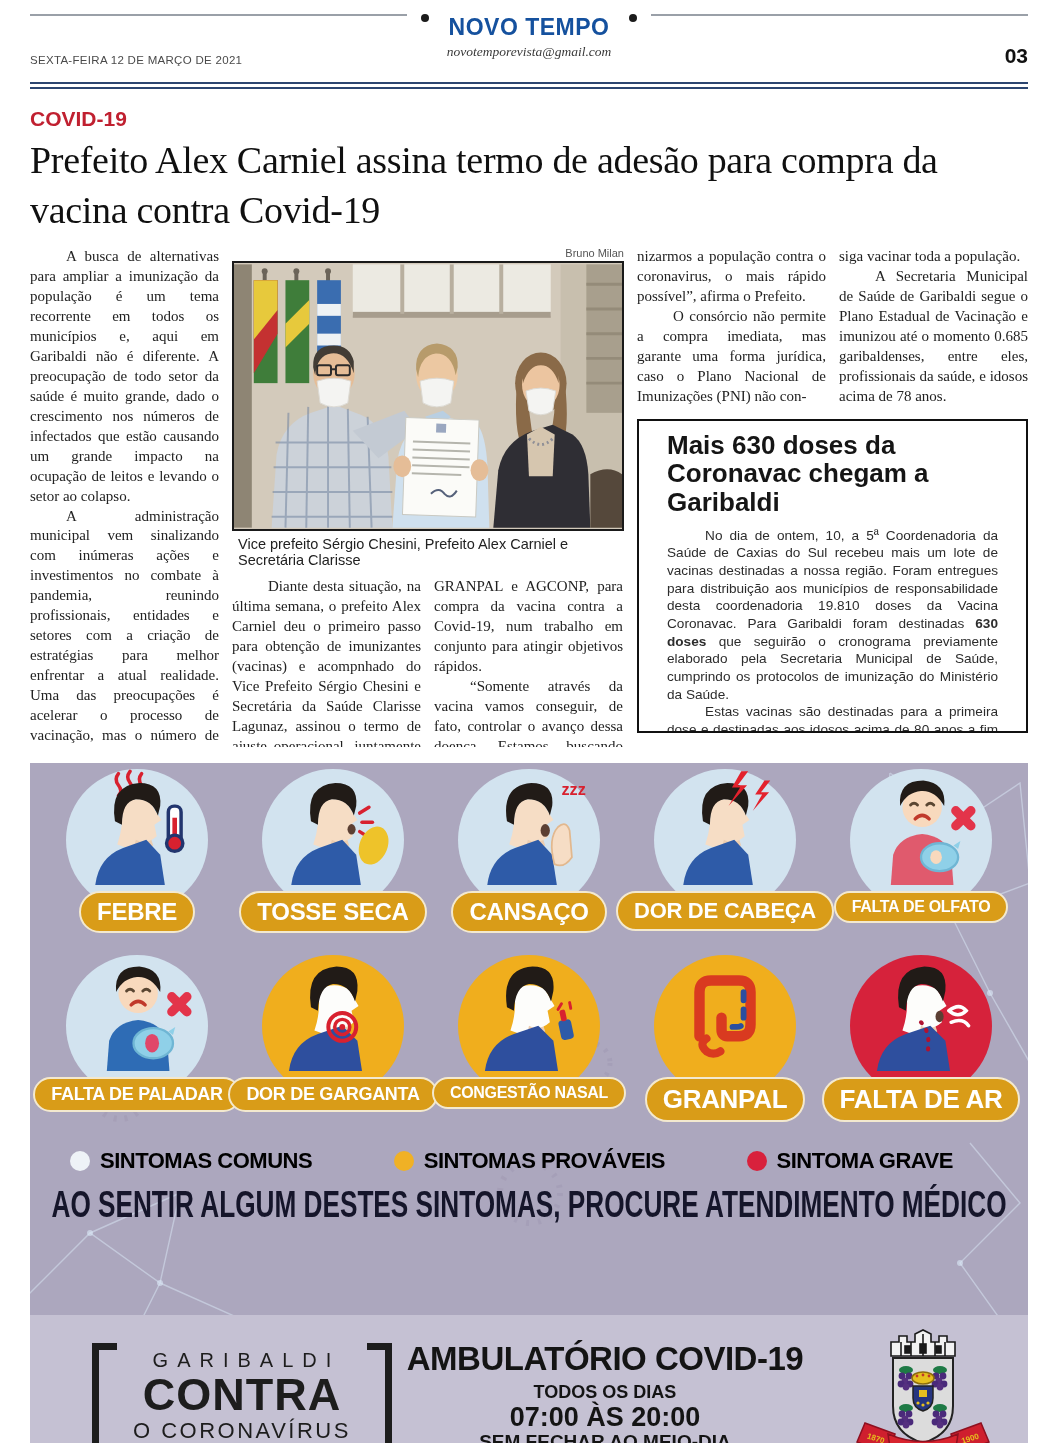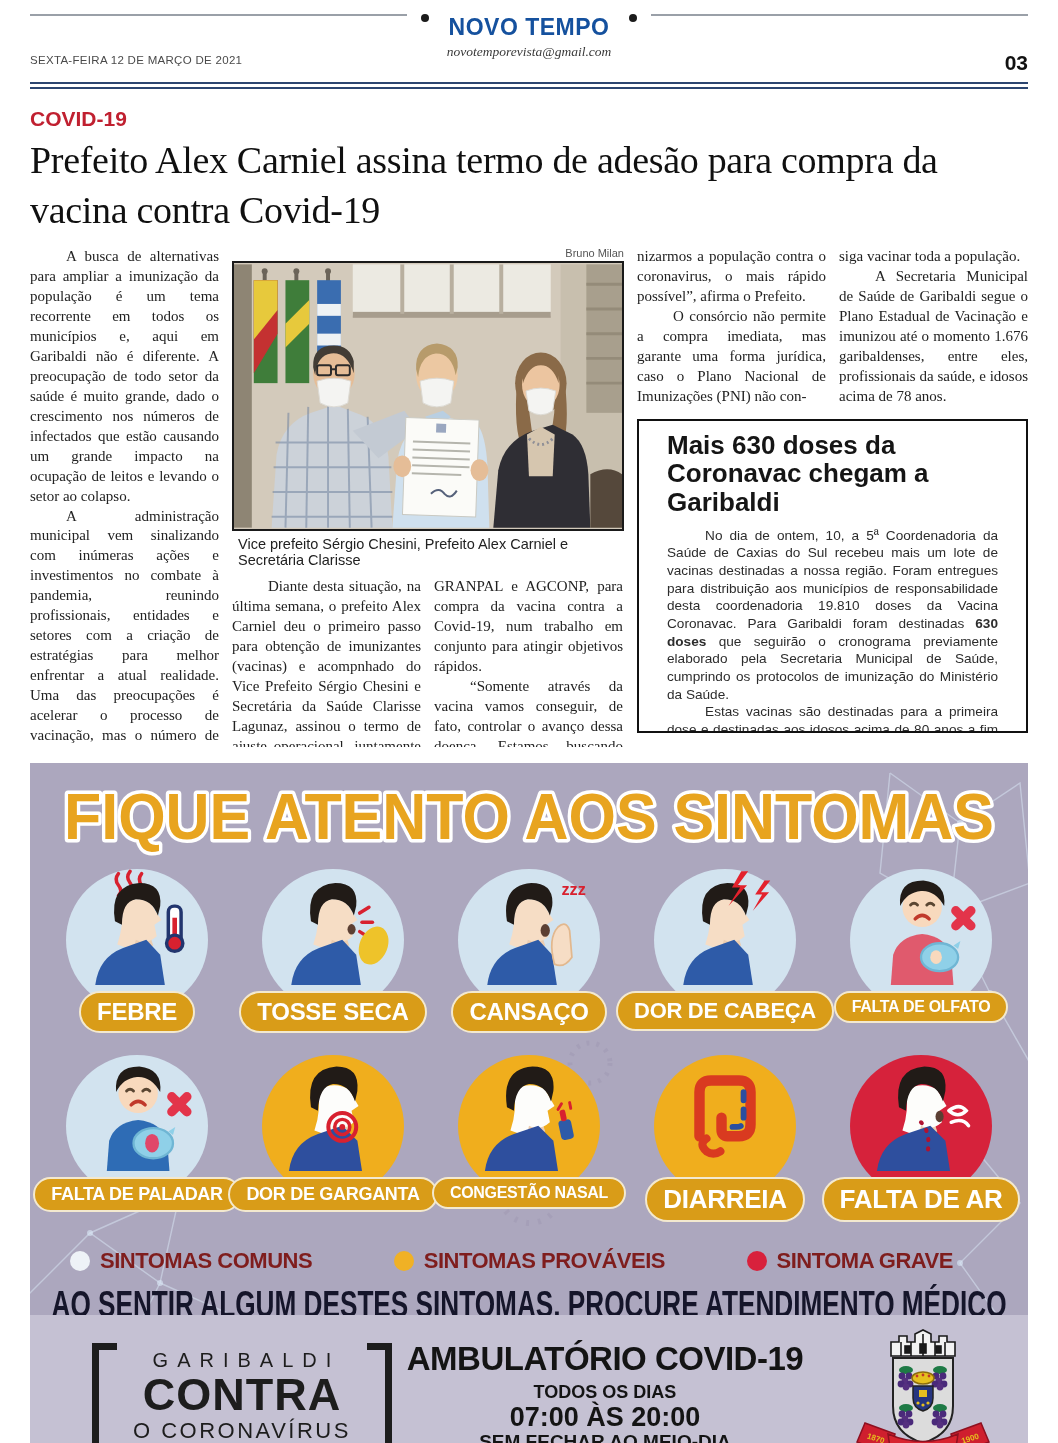--- a/index.html
+++ b/index.html
@@ -8,21 +8,21 @@
 
   
   .masthead{position:relative;margin:14px 30px 0;height:62px;}
   .mh-row{display:flex;align-items:flex-start;}
   .mh-line{flex:1;height:2px;background:#9aa0a8;}
   .mh-dot{width:8px;height:8px;border-radius:50%;background:#1b1b1b;margin:0 14px;}
   .mh-title{font-size:23px;font-weight:bold;color:#15519e;letter-spacing:.5px;margin:0 6px;}
   .mh-email{text-align:center;font-family:"Liberation Serif",serif;font-style:italic;
             font-size:13.5px;color:#3a3a3a;margin-top:3px;}
   .mh-date{position:absolute;left:0;bottom:10px;font-size:11.5px;color:#4a4a4a;letter-spacing:.3px;}
-  .mh-page{position:absolute;right:0;bottom:1px;font-size:21px;font-weight:bold;color:#111;}
+  .mh-page{position:absolute;right:0;bottom:8px;font-size:21px;font-weight:bold;color:#111;}
   .mh-rule{margin:6px 30px 0;height:3px;border-top:2.5px solid #2c4570;border-bottom:2px solid #2c4570;}
 
   
   .kicker{margin:18px 30px 4px;font-size:21px;font-weight:bold;color:#c02030;}
   .headline{margin:2px 30px 0;font-family:"Liberation Serif",serif;font-weight:400;
             font-size:38px;line-height:1.32;color:#101010;letter-spacing:-.3px;}
   .article-body{margin:12px 30px 0;display:flex;gap:13px;height:500px;overflow:hidden;}
   .bodytext{font-family:"Liberation Serif",serif;font-size:15px;line-height:1.33;
             color:#222;text-align:justify;}
   .bodytext p{margin:0;}
@@ -60,21 +60,21 @@
   .sym-circle svg{width:116px;height:116px;}
   .sym-pill{position:relative;z-index:3;margin-top:-20px;background:#d99c18;
             border:2px solid #f3e9cf;border-radius:24px;color:#fff;font-weight:bold;
             padding:5px 16px;white-space:nowrap;letter-spacing:-.3px;}
   .fs26{font-size:26px;} .fs24{font-size:24px;} .fs22{font-size:22px;}
   .fs18{font-size:18px;} .fs16{font-size:16px;}
 
   .legend{position:relative;z-index:2;display:flex;justify-content:space-between;
           align-items:center;margin:26px 75px 0 40px;}
   .legend-item{display:flex;align-items:center;gap:10px;font-weight:bold;font-size:22px;
-               color:#7f1d1d;letter-spacing:-.5px;}
+               color:#000000;letter-spacing:-.5px;}
   .legend-dot{width:20px;height:20px;border-radius:50%;}
   .d1{background:#eef2f7;} .d2{background:#f0b125;} .d3{background:#d8213c;}
 
   .warning-wrap{position:relative;z-index:2;text-align:center;margin-top:10px;}
   .warning text{font-family:"Liberation Sans",sans-serif;font-weight:bold;font-size:36px;fill:#15152a;}
 
   .band{position:absolute;left:0;right:0;bottom:0;height:163px;background:#c5c1d3;
         display:flex;align-items:center;z-index:2;}
   .campaign{margin-left:62px;display:flex;align-items:stretch;color:#1d1d1d;}
   .brk{width:18px;border:7px solid #1d1d1d;}
@@ -228,21 +228,21 @@
     </div>
 
     <div class="colR">
       <div class="two-cols bodytext">
         <div>
           <p>nizarmos a população contra o coronavirus, o mais rápido possível”, afirma o Prefeito.</p>
           <p class="ind">O consórcio não permite a compra imediata, mas garante uma forma jurídica, caso o Plano Nacional de Imunizações (PNI) não con-</p>
         </div>
         <div>
           <p>siga vacinar toda a população.</p>
-          <p class="ind">A Secretaria Municipal de Saúde de Garibaldi segue o Plano Estadual de Vacinação e imunizou até o momento 1.676 garibaldenses, entre eles, profissionais da saúde, e idosos acima de 78 anos.</p>
+          <p class="ind">A Secretaria Municipal de Saúde de Garibaldi segue o Plano Estadual de Vacinação e imunizou até o momento 0.685 garibaldenses, entre eles, profissionais da saúde, e idosos acima de 78 anos.</p>
         </div>
       </div>
       <div class="newsbox">
         <h2>Mais 630 doses da Coronavac chegam a Garibaldi</h2>
         <p><span>No dia de ontem, 10, a 5ª Coordenadoria da Saúde de Caxias do Sul recebeu mais um lote de vacinas destinadas a nossa região. Foram entregues para distribuição aos municípios de responsabilidade desta coordenadoria 19.810 doses da Vacina Coronavac. Para Garibaldi foram destinadas </span><b>630 doses</b><span> que seguirão o cronograma previamente elaborado pela Secretaria Municipal de Saúde, cumprindo os protocolos de imunização do Ministério da Saúde.</span></p>
         <p>Estas vacinas são destinadas para a primeira dose e destinadas aos idosos acima de 80 anos a fim de cumprir os 100% da meta. Ainda neste lote, estão previstas doses para a faixa de idosos de 77 a 79 anos e para profissionais da saúde que ainda não foram imunizados, buscando atingir, no mínimo, 83% destes. Segundo a coordenadoria, a remessa de novas vacinas vão acontecer para atingir os 100% das faixas etárias que estão sendo contempladas e, desta forma, atendendo as orientações oficiais até a imunização de toda a população.</p>
       </div>
     </div>
   </div>
 
@@ -267,25 +267,20 @@
           <circle cx="500" cy="640" r="3"></circle>
       </g>
       <g fill="none" stroke="#9a93ad" opacity=".35">
         <circle cx="90" cy="330" r="26" stroke-width="6" stroke-dasharray="3 8"></circle>
         <circle cx="560" cy="300" r="20" stroke-width="5" stroke-dasharray="3 7"></circle>
         <circle cx="500" cy="430" r="30" stroke-width="6" stroke-dasharray="3 9"></circle>
         <circle cx="120" cy="140" r="18" stroke-width="5" stroke-dasharray="3 7"></circle>
       </g>
     </svg>
 
-    <div class="info-title-wrap">
-      <svg class="info-title" width="998" height="84" viewBox="0 0 998 84">
-        <text x="499" y="64" text-anchor="middle" textLength="930" lengthAdjust="spacingAndGlyphs">FIQUE ATENTO AOS SINTOMAS</text>
-      </svg>
-    </div>
 
     <div class="symrow r1">
       <div class="symcard">
         <div class="sym-circle c-blue">
           <svg viewBox="0 0 100 100">
             <g stroke="#d8212f" stroke-width="3" fill="none" stroke-linecap="round">
               <path d="M34,4 q-4,5 0,10 q4,5 0,9"></path>
                 <path d="M44,2 q-4,5 0,10 q4,5 0,9"></path>
                 <path d="M54,4 q-4,5 0,10 q4,5 0,9"></path>
             </g>
@@ -432,21 +427,21 @@
       <div class="symcard">
         <div class="sym-circle c-yellow">
           <svg viewBox="0 0 100 100">
             <g fill="none" stroke-linecap="round" stroke-linejoin="round">
               <path d="M28,70 V32 Q28,22 38,22 H62 Q72,22 72,32 V60 Q72,70 62,70 H52 Q47,70 47,64 V54" stroke="#d93a20" stroke-width="9"></path>
               <path d="M66,32 V56 Q66,62 60,62 H56" stroke="#2b4ea0" stroke-width="5" stroke-dasharray="7 8"></path>
               <path d="M34,72 q-7,5 0,11 q6,4 12,0" stroke="#d93a20" stroke-width="7"></path>
             </g>
           </svg>
         </div>
-        <div class="sym-pill fs26">DIARREIA</div>
+        <div class="sym-pill fs26">GRANPAL</div>
       </div>
       <div class="symcard">
         <div class="sym-circle c-red">
           <svg viewBox="0 0 100 100">
             <path d="M45,58 L60,54 L64,66 L48,72 Z" fill="#eccdb0"></path>
             <path d="M37,30 Q52,22 64,30 L72,44 L66,48 L68,58 Q59,66 50,61 L48,70 L34,65 Q40,48 37,30 Z" fill="#fdfdfb"></path>
             <ellipse cx="66" cy="53" rx="3.5" ry="5" fill="#5b3f33"></ellipse>
             <path d="M31,45 Q26,12 53,10 Q73,10 71,31 L69,40 Q64,25 50,25 Q38,27 37,48 Z" fill="#211b17"></path>
             <path d="M12,100 Q15,76 37,68 L58,61 L71,74 L75,100 Z" fill="#2e4f9e"></path>
             <path d="M50,58 q8,8 6,24" stroke="#b01230" stroke-width="3.5" fill="none" stroke-linecap="round" stroke-dasharray="1 7"></path>

